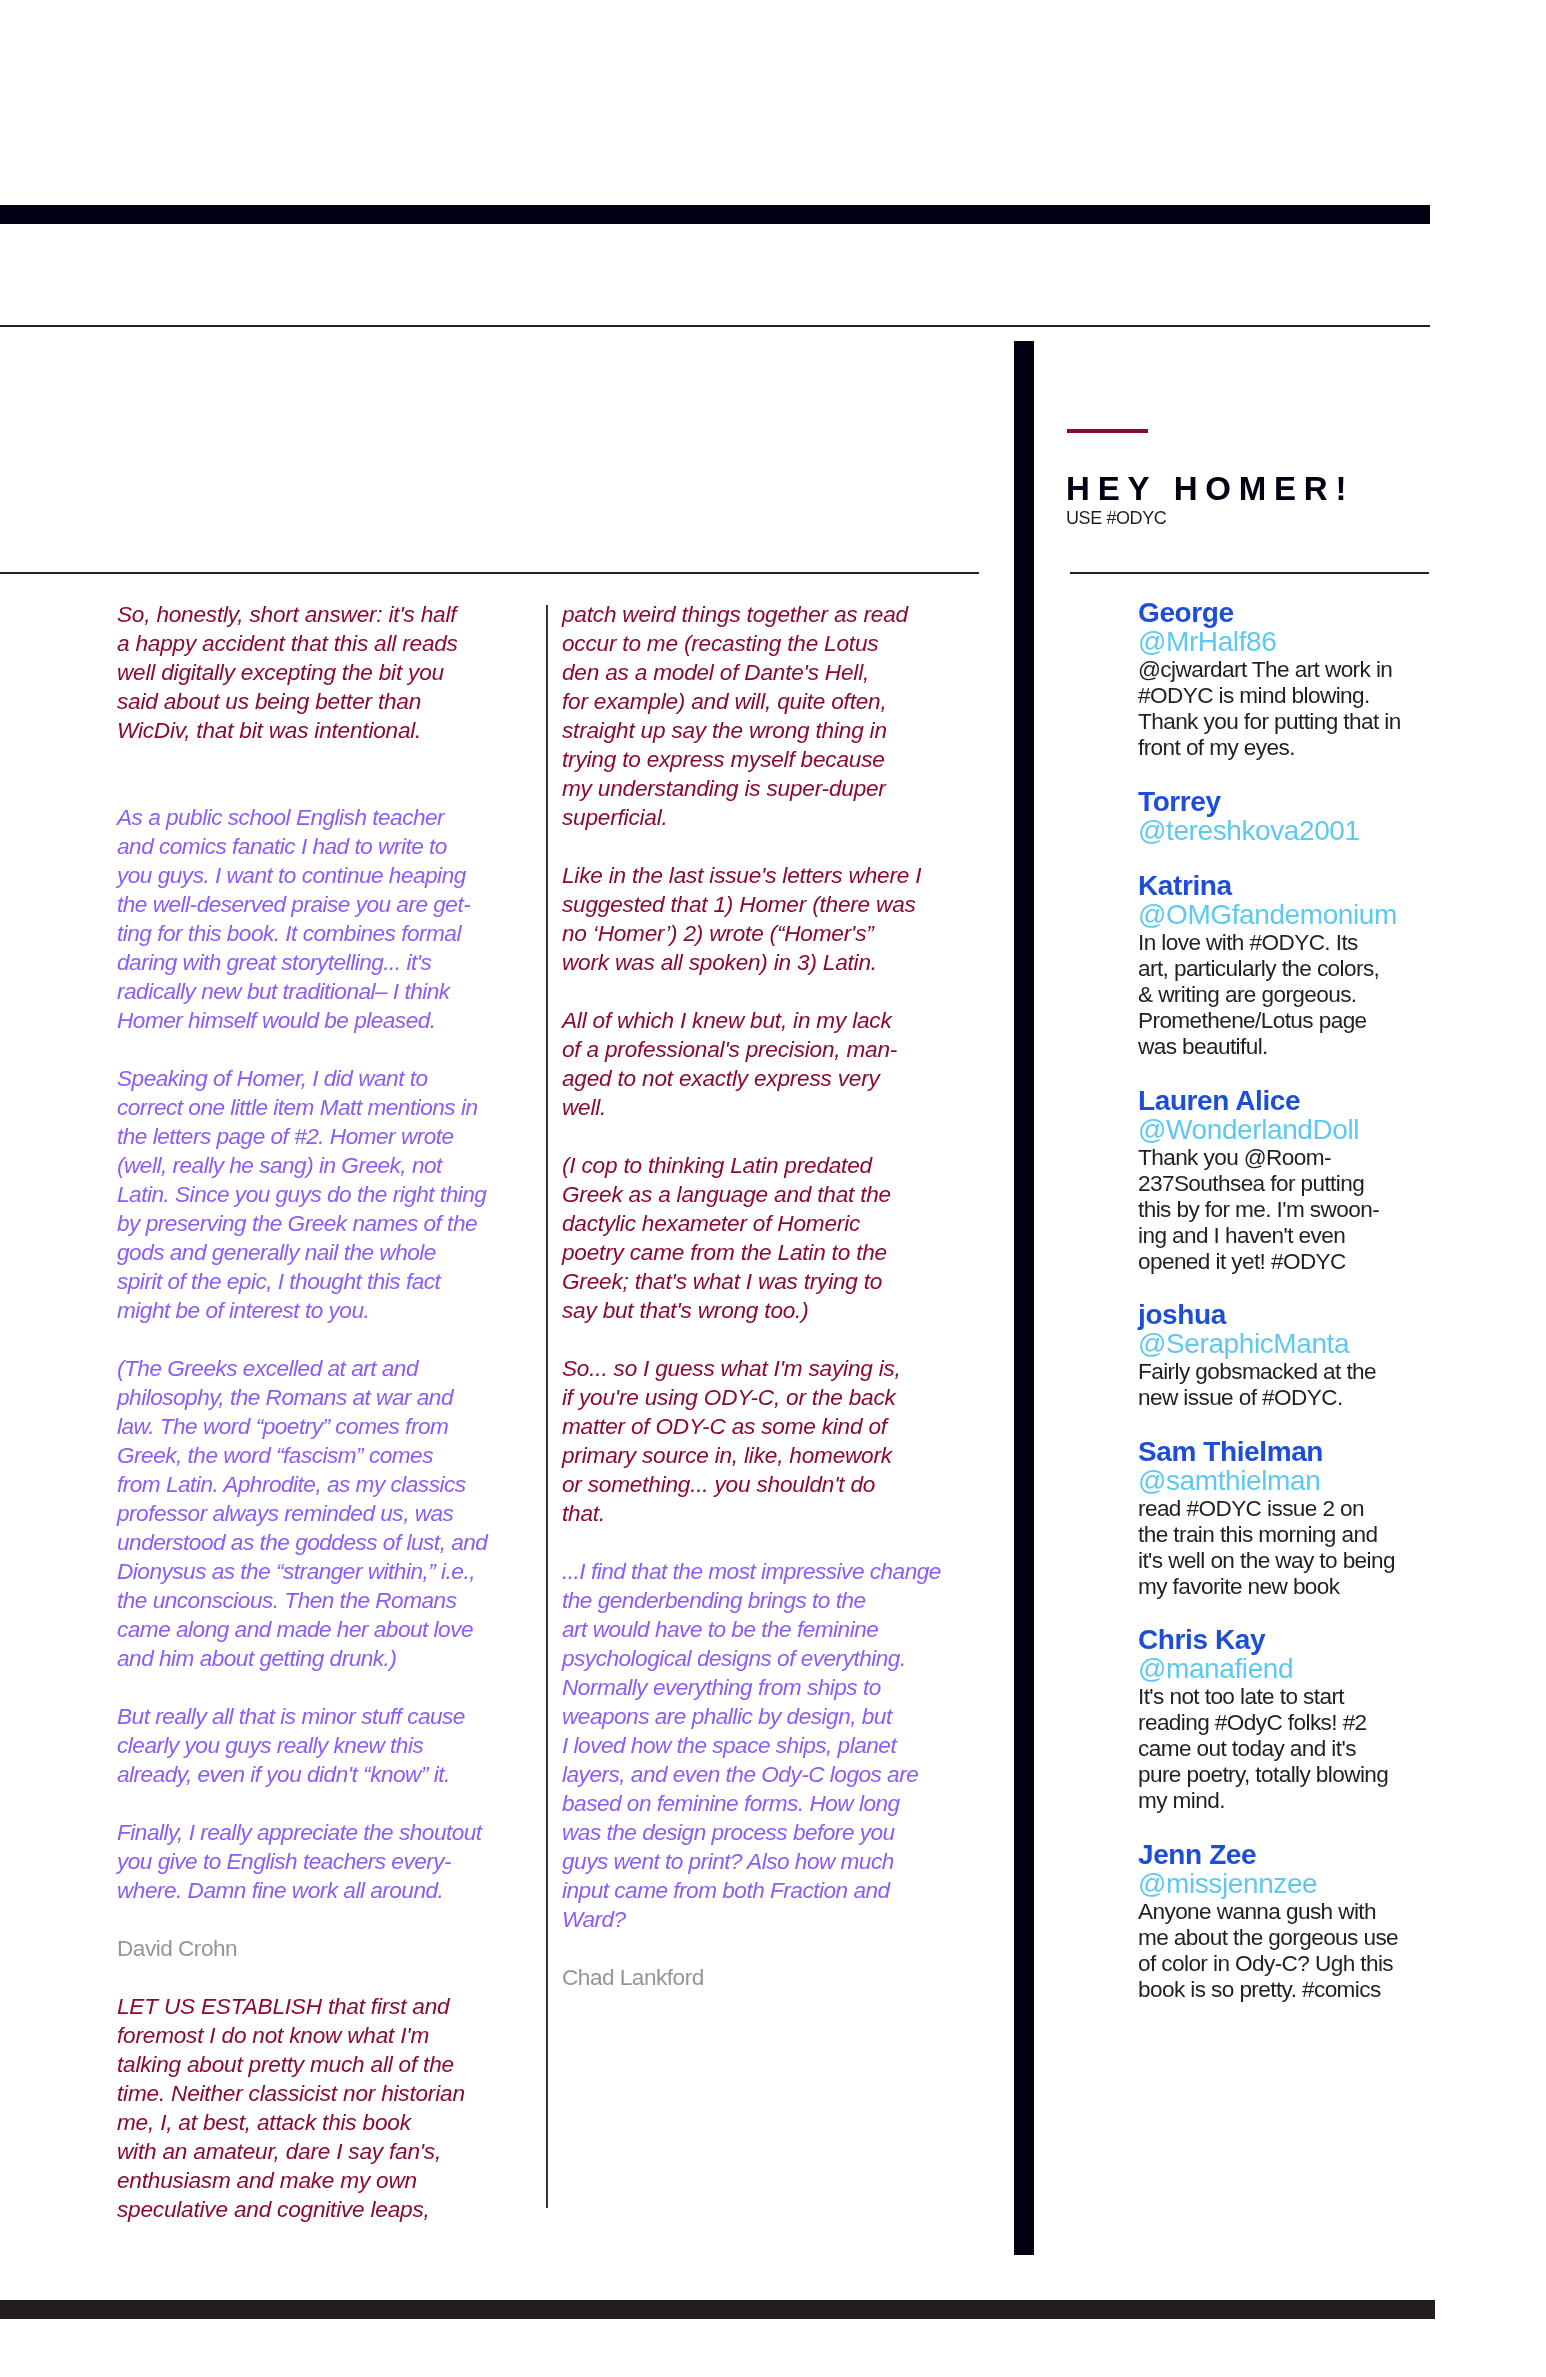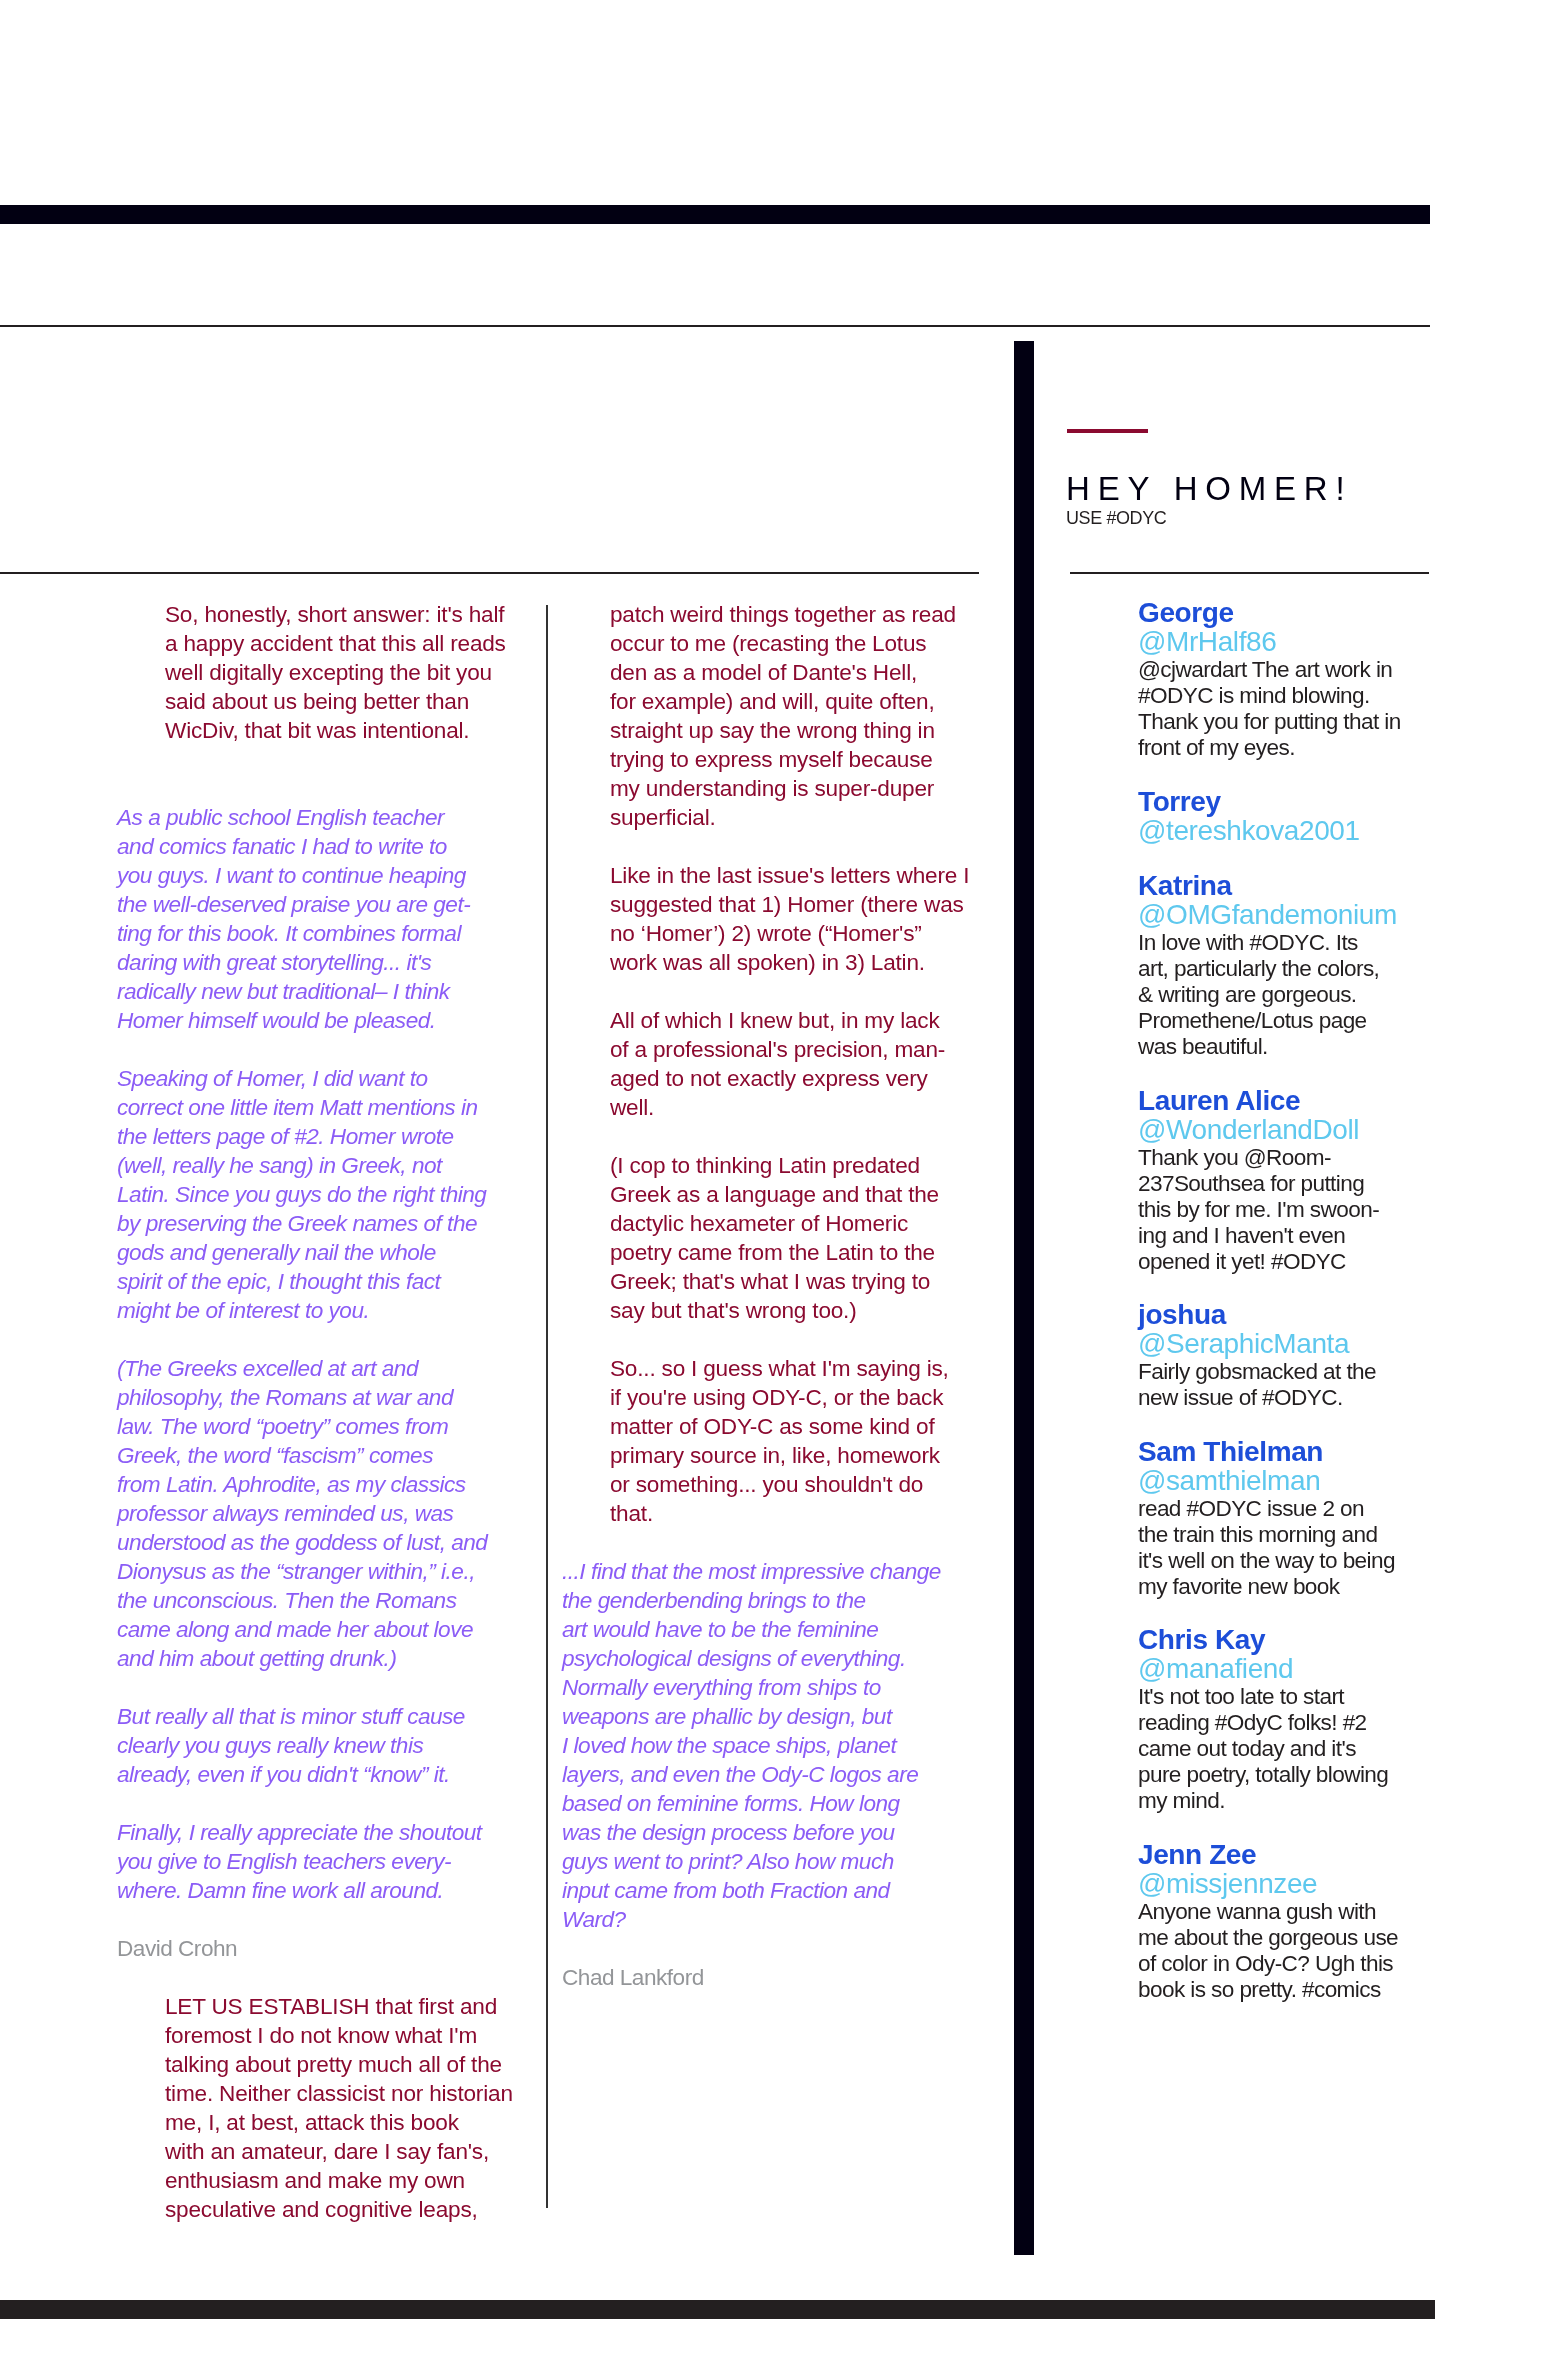--- a/index.html
+++ b/index.html
@@ -10,32 +10,32 @@
     .rule { background: #231f20; }
 
     #top-bar { left: 0; top: 205px; width: 1430px; height: 19.4px; }
     #top-rule { left: 0; top: 325px; width: 1430px; height: 2.3px; }
     #left-rule { left: 0; top: 572px; width: 979px; height: 2.3px; }
     #v-bar { left: 1014px; top: 341px; width: 20px; height: 1914px; }
     #bottom-bar { left: 0; top: 2300px; width: 1435px; height: 19.4px; background: #231f20; }
     #mid-divider { left: 546px; top: 605px; width: 1.6px; height: 1603px; background: #333; }
 
     #accent-dash { left: 1067px; top: 429px; width: 81px; height: 3.9px; }
-    #sidebar-title { left: 1066px; top: 470px; font-size: 33px; font-weight: 400;
+    #sidebar-title { left: 1066px; top: 470px; font-size: 33px; font-weight: 700;
                      letter-spacing: 7.8px; color: #020012; line-height: 37px; white-space: nowrap; }
     #sidebar-sub { left: 1066px; top: 507px; font-size: 18px; line-height: 23px; color: #231f20;
                    letter-spacing: -0.4px; white-space: nowrap; }
     #right-rule { left: 1070px; top: 572px; width: 359px; height: 2.3px; }
 
     .col { position: absolute; font-size: 22.6px; line-height: 29px; letter-spacing: -0.5px; }
     #col-left { left: 117px; top: 600px; width: 412px; }
     #col-mid { left: 562px; top: 600px; width: 405px; }
     .para { margin: 0 0 29px 0; }
     .para.gap2 { margin-bottom: 58px; }
-    .reply { color: var(--accent); font-weight: 500; letter-spacing: -0.2px; margin-left: 48px; }
+    .reply { color: var(--accent); font-style: italic; font-weight: 500; letter-spacing: -0.2px; }
     .letter { color: #8b5cf6; font-weight: 400; font-style: italic; }
     .sig { color: #939598; margin: 0 0 29px 0; }
     .line { display: block; white-space: nowrap; }
 
     #tweets { position: absolute; left: 1138px; top: 599px; width: 296px; }
     .tweet { margin-bottom: 26.5px; }
     .t-name { font-size: 28px; font-weight: 700; line-height: 28px; color: #1d4ed8; white-space: nowrap; letter-spacing: -0.4px; }
     .t-handle { font-size: 28px; line-height: 30px; color: var(--link); white-space: nowrap; letter-spacing: -0.4px; }
     .t-body { font-size: 22.6px; line-height: 26px; color: #231f20; letter-spacing: -0.6px; }
   </style>

